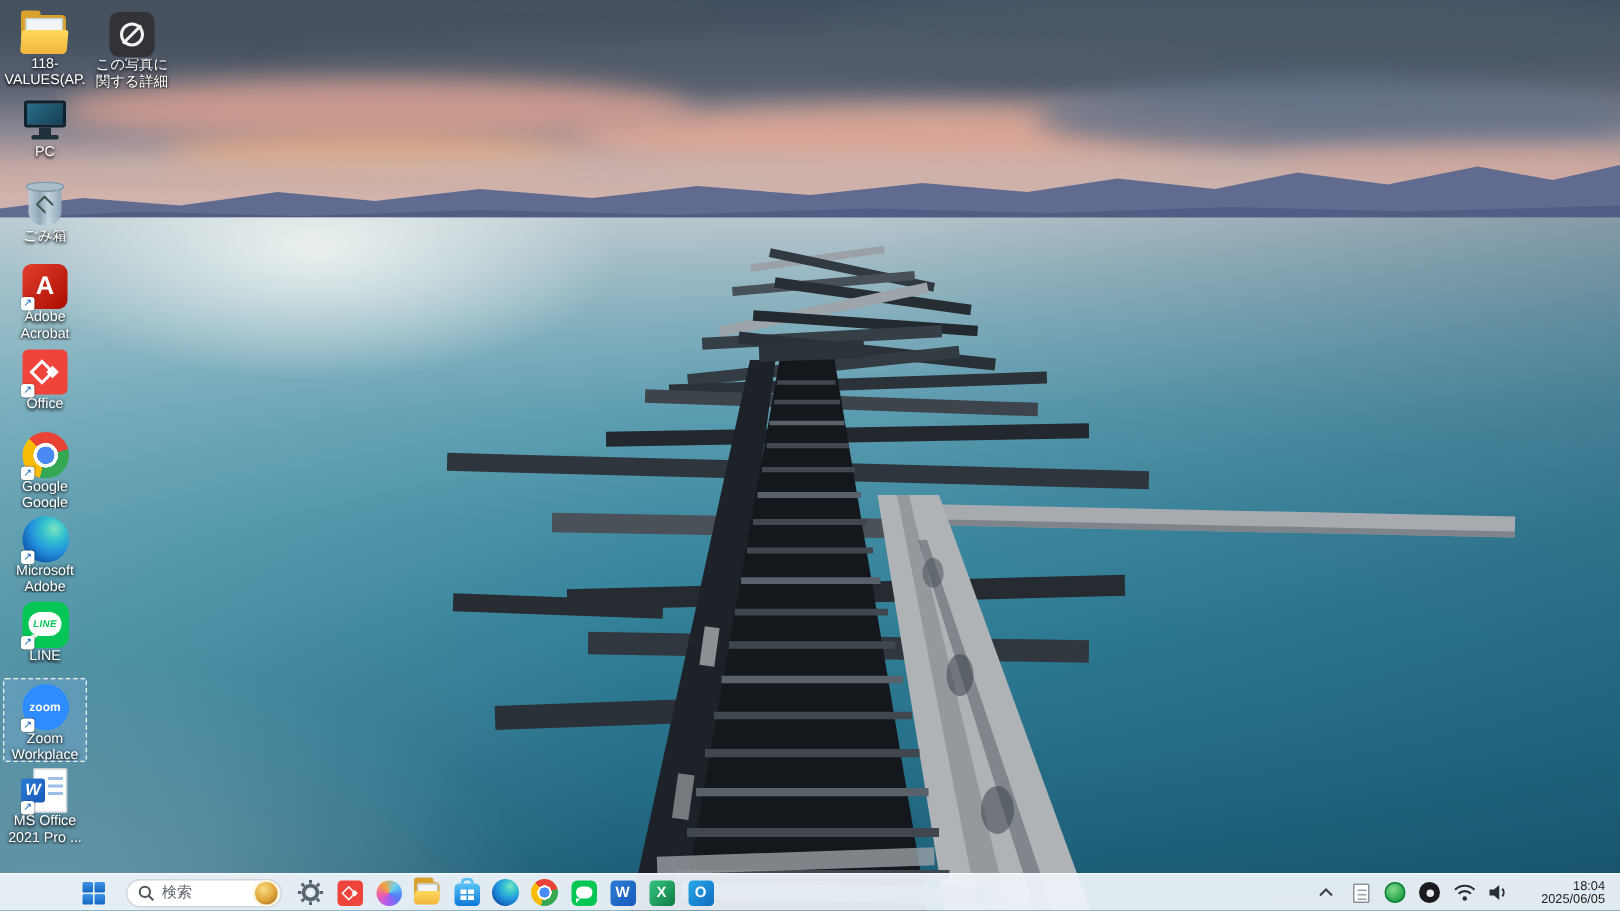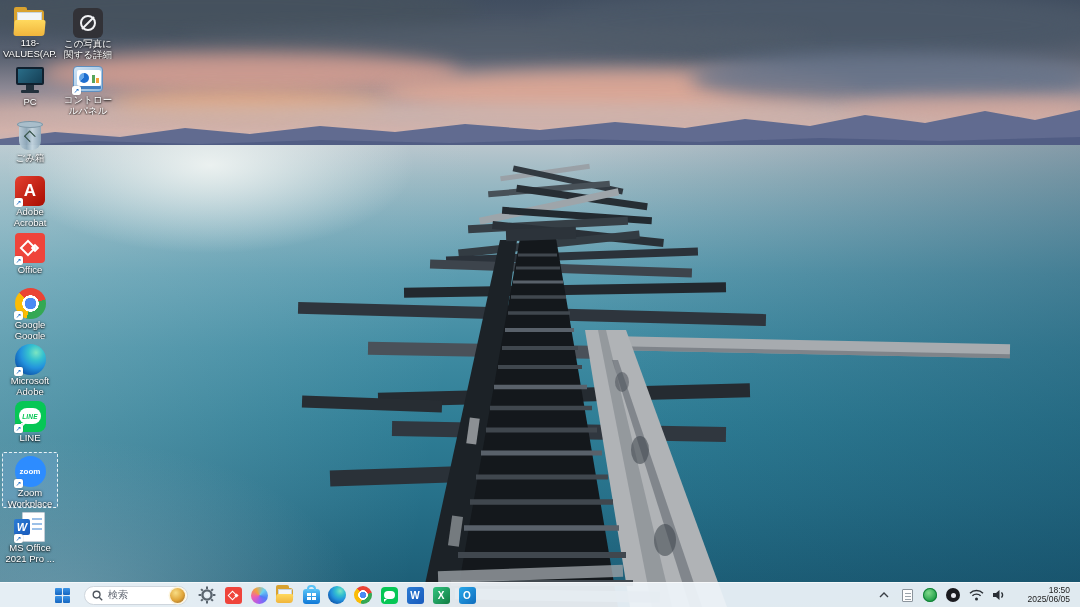--- a/index.html
+++ b/index.html
@@ -315,33 +315,20 @@
       <span class="glyph">
         <span class="g-spot">
           <svg width="22" height="22" viewBox="0 0 22 22">
             <circle cx="11" cy="11" r="7" fill="none" stroke="#f2f2f4" stroke-width="2"></circle>
             <line x1="5" y1="17" x2="17" y2="5" stroke="#f2f2f4" stroke-width="2"></line>
           </svg>
         </span>
       </span>
       <span class="dlabel">この写真に関する詳細情報</span>
     </div>
-    <div class="dicon">
-      <span class="glyph">
-        <span class="g-cpl">
-            <i class="pan"></i>
-            <i class="pie"></i>
-            <i class="b1"></i>
-            <i class="b2"></i>
-            <i class="bar"></i>
-          </span>
-        <span class="badge">↗</span>
-      </span>
-      <span class="dlabel">コントロールパネル</span>
-    </div>
   </div>
 
   <div class="taskbar">
     <div class="tb-start">
       <span class="win-logo">
           <i></i>
           <i></i>
           <i></i>
           <i></i>
         </span>
@@ -449,19 +436,19 @@
           <circle cx="7.5" cy="10" r="1.5" fill="#2a2f35"></circle>
         </svg>
       </span>
       <span class="tray-ic">
         <svg width="14" height="12" viewBox="0 0 14 12">
           <polygon points="1,4 4,4 7.5,1 7.5,11 4,8 1,8" fill="#2a2f35"></polygon>
           <path d="M9.5,3.4 A4,4 0 0 1 9.5,8.6" fill="none" stroke="#2a2f35" stroke-width="1.3"></path>
         </svg>
       </span>
       <span class="clock">
-        <div>18:50</div>
+        <div>18:04</div>
         <div>2025/06/05</div>
       </span>
     </div>
   </div>
 
 </div>
 
 </body></html>

